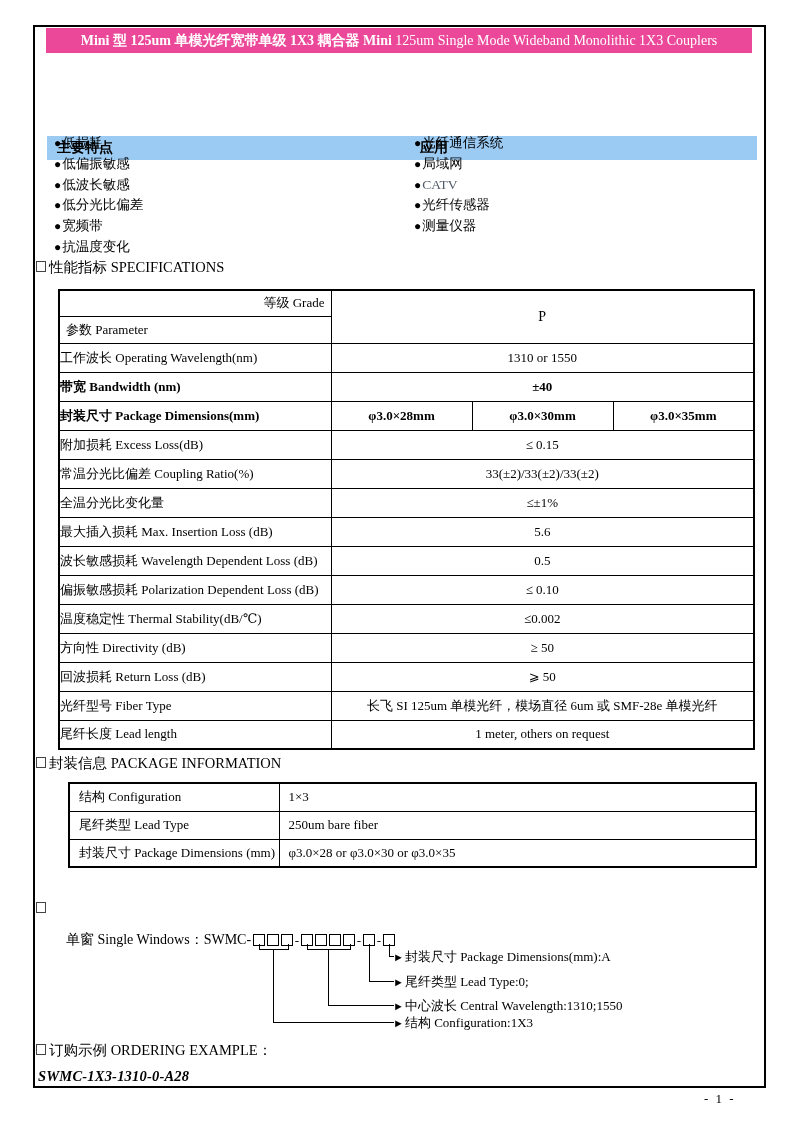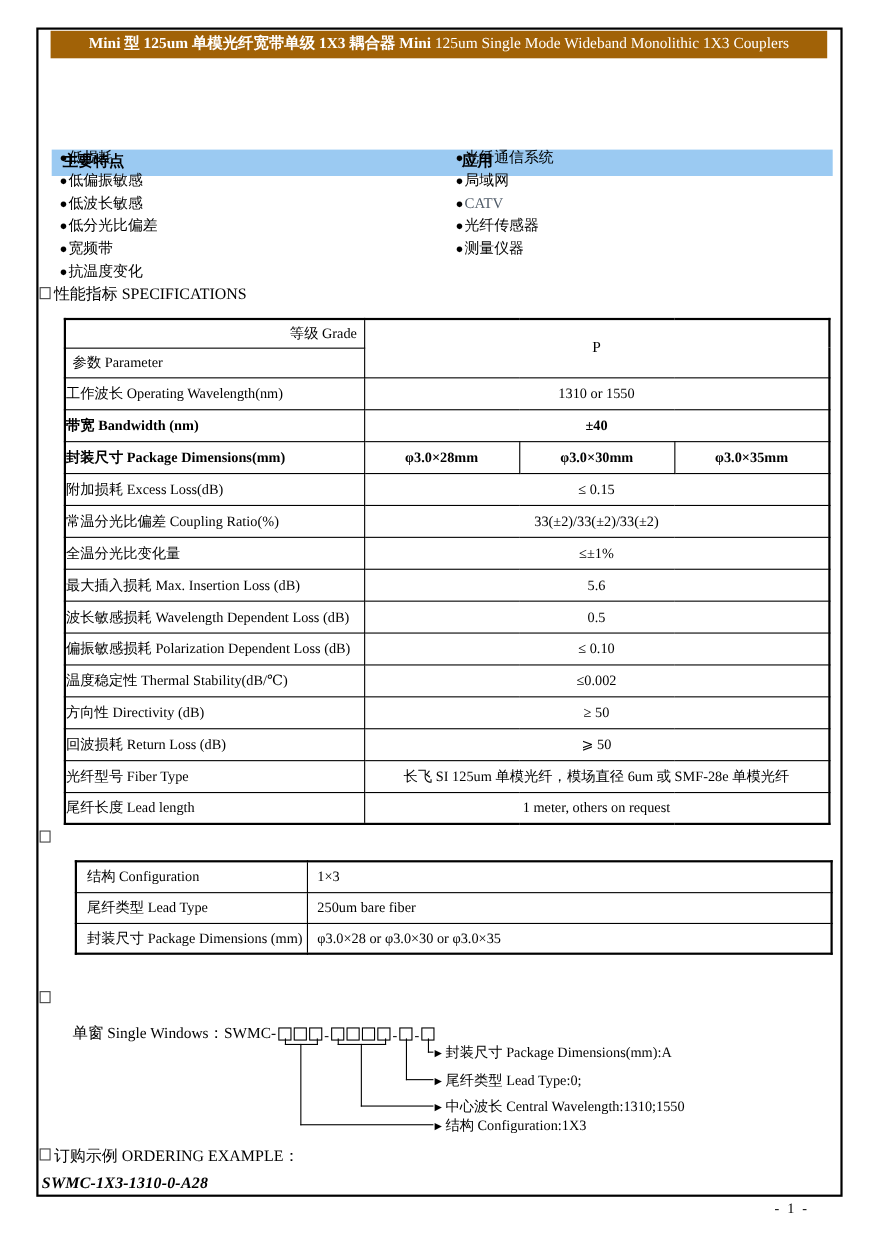--- a/index.html
+++ b/index.html
@@ -75,21 +75,21 @@
   .arrow{font-size:11px;margin-right:1px}
 
   .ex-code{left:38px;top:1068px;font-size:14.5px;font-weight:bold;font-style:italic;letter-spacing:.2px;white-space:nowrap}
   .footer{left:704px;top:1091px;font-size:13px;letter-spacing:2px}
 </style>
 </head>
 <body>
 
 <div class="abs page-border"></div>
 
-<div class="abs title-bar" style="background: #a16207; color: rgb(255, 255, 255);">
+<div class="abs title-bar" style="background: #ec4899; color: rgb(255, 255, 255);">
   <span class="t-bold">Mini 型 125um 单模光纤宽带单级 1X3 耦合器 Mini</span><span> 125um Single Mode Wideband Monolithic 1X3 Couplers</span>
 </div>
 
 <div class="abs feat-bar" style="background: rgb(155, 202, 242); margin-top: 32px;">
   <span class="fb-left">主要特点</span>
   <span class="fb-right">应用</span>
 </div>
 
 <div class="abs feat-col feat-left">
     <div class="feat-item"><span class="blt">●</span><span>低损耗</span></div>
@@ -181,21 +181,21 @@
         <td class="val" colspan="3">长飞 SI 125um 单模光纤，模场直径 6um 或  SMF-28e 单模光纤</td>
       </tr>
       <tr>
         <td class="lab">尾纤长度  Lead length</td>
         <td class="val" colspan="3">1 meter, others on request</td>
       </tr>
     </tbody>
 </table>
 
 <div class="abs sec-head pkg-head">
-  <span class="sq"></span>
+  <span class="sq"></span><span>封装信息  PACKAGE INFORMATION</span>
 </div>
 
 <table class="pkg-table">
   <colgroup>
       <col style="width:210px">
       <col style="width:477px">
     </colgroup>
   <tbody>
       <tr>
         <td>结构  Configuration</td>

